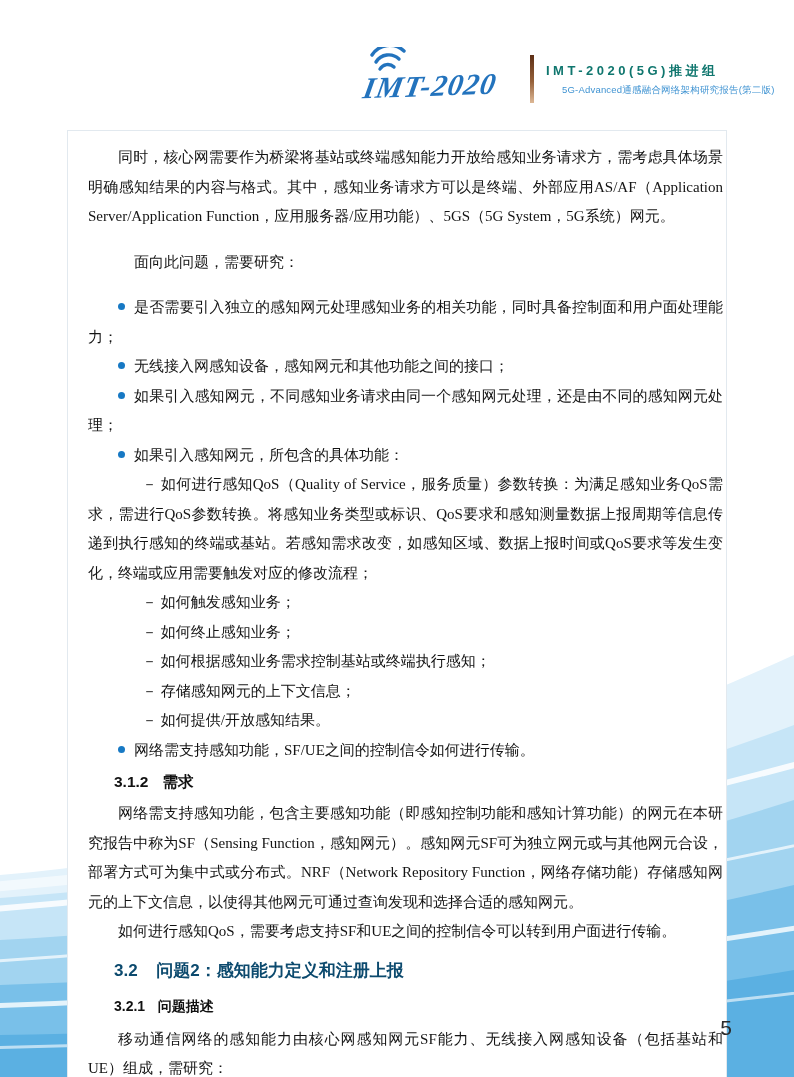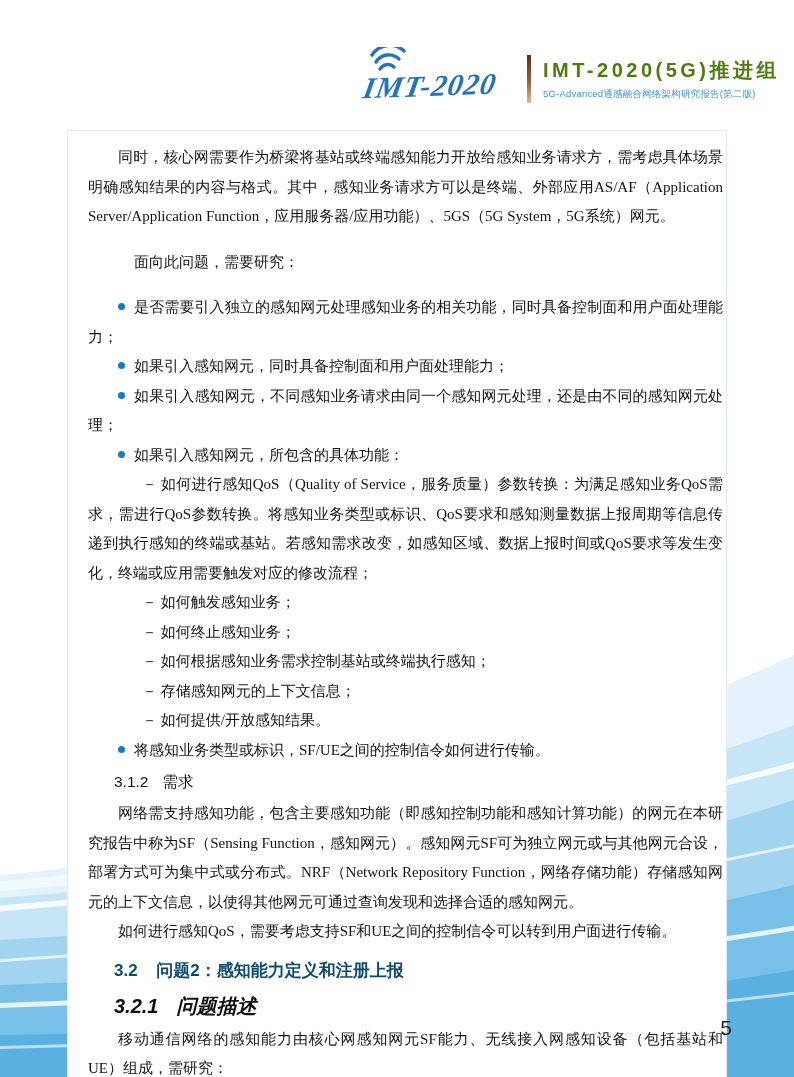--- a/index.html
+++ b/index.html
@@ -21,51 +21,51 @@
   }
   .logo-arcs{position:absolute;left:6px;top:0;}
   .hdr-sep{width:4px;height:48px;margin:0 12px 0 2px;
     background:linear-gradient(#5d2f16,#8a5632,#d8b astonish);
     background:linear-gradient(#5d2f16 0%,#96613a 55%,#dbb astonish 100%);
     background:linear-gradient(#5d2f16 0%,#96613a 55%,#ddb896 100%);
   }
   .hdr-text{display:flex;flex-direction:column;justify-content:center;}
   .hdr-title{
     font-family:"Liberation Sans", sans-serif;font-weight:bold;
-    font-size:20px;color:#4d7c0f;letter-spacing:3.5px;white-space:nowrap;
+    font-size:13px;color:#0f766e;letter-spacing:3.5px;white-space:nowrap;
   }
   .hdr-sub{
     font-family:"Liberation Sans", sans-serif;
-    font-size:9.5px;color:#3f93d2;margin-top:4px;letter-spacing:0.2px;white-space:nowrap;
+    font-size:9.5px;color:#3f93d2;margin-top:4px;letter-spacing:0.2px;white-space:nowrap;margin-left:16px;
   }
   
   .sheet{
     position:absolute;left:67px;top:130px;width:660px;z-index:2;
     background:#ffffff;border:1px solid #e2e9ef;box-sizing:border-box;
     padding:12px 3px 14px 3px;
   }
   .body-text{
     font-size:15px;line-height:29.5px;color:#141414;text-align:justify;padding-left:20px;
   }
   .para{margin:0;text-indent:2em;}
   .plain{margin:16px;text-indent:2em;}
   .bullet{margin:0;text-indent:2em;}
   .bullet .bdot{
     display:inline-block;width:7px;height:7px;border-radius:50%;
     background:#1779c4;margin-right:9px;vertical-align:2px;
   }
   .dash-item{margin:0;text-indent:3.6em;}
-  .h3{font-family:"Liberation Sans", sans-serif;font-weight:normal;color:#111;
+  .h3{font-family:"Liberation Sans", sans-serif;font-weight:bold;color:#111;
       font-size:15.5px;margin:6px 0 6px 26px;text-indent:0;line-height:22px;}
   .h3 .htitle{margin-left:0.9em;}
   .h2{font-family:"Liberation Sans", sans-serif;font-weight:bold;color:#0c4a6e;
       font-size:17px;margin:12px 0 12px 26px;text-indent:0;line-height:24px;}
   .h2 .htitle{margin-left:1.1em;}
   .h3b{font-family:"Liberation Sans", sans-serif;font-weight:bold;color:#111;
-      font-size:20px;margin:6px 0 8px 26px;text-indent:0;line-height:22px;font-style:italic;}
+      font-size:14px;margin:6px 0 8px 26px;text-indent:0;line-height:22px;}
   .h3b .htitle{margin-left:0.9em;}
   
   .page-num{
     position:absolute;right:62px;top:1016px;z-index:3;
     font-family:"Liberation Sans", sans-serif;font-size:21px;color:#2a2a2a;
   }
 </style>
 </head>
 <body>
 
@@ -99,32 +99,32 @@
     <span class="hdr-sub">5G-Advanced通感融合网络架构研究报告(第二版)</span>
   </div>
 </div>
 
 <div class="sheet body-text">
 
   <p class="para">同时，核心网需要作为桥梁将基站或终端感知能力开放给感知业务请求方，需考虑具体场景明确感知结果的内容与格式。其中，感知业务请求方可以是终端、外部应用AS/AF（Application Server/Application Function，应用服务器/应用功能）、5GS（5G System，5G系统）网元。</p>
   <p class="plain">面向此问题，需要研究：</p>
 
   <p class="bullet"><span class="bdot"></span><span>是否需要引入独立的感知网元处理感知业务的相关功能，同时具备控制面和用户面处理能力；</span></p>
-  <p class="bullet"><span class="bdot"></span><span>如果引入感知网元，同时具备控制面和用户面处理能力；</span></p>
+  <p class="bullet"><span class="bdot"></span><span>无线接入网感知设备，感知网元和其他功能之间的接口；</span></p>
   <p class="bullet"><span class="bdot"></span><span>如果引入感知网元，不同感知业务请求由同一个感知网元处理，还是由不同的感知网元处理；</span></p>
   <p class="bullet"><span class="bdot"></span><span>如果引入感知网元，所包含的具体功能：</span></p>
 
   <p class="dash-item">－ 如何进行感知QoS（Quality of Service，服务质量）参数转换：为满足感知业务QoS需求，需进行QoS参数转换。将感知业务类型或标识、QoS要求和感知测量数据上报周期等信息传递到执行感知的终端或基站。若感知需求改变，如感知区域、数据上报时间或QoS要求等发生变化，终端或应用需要触发对应的修改流程；</p>
   <p class="dash-item">－ 如何触发感知业务；</p>
   <p class="dash-item">－ 如何终止感知业务；</p>
   <p class="dash-item">－ 如何根据感知业务需求控制基站或终端执行感知；</p>
   <p class="dash-item">－ 存储感知网元的上下文信息；</p>
   <p class="dash-item">－ 如何提供/开放感知结果。</p>
 
-  <p class="bullet"><span class="bdot"></span><span>将感知业务类型或标识，SF/UE之间的控制信令如何进行传输。</span></p>
+  <p class="bullet"><span class="bdot"></span><span>网络需支持感知功能，SF/UE之间的控制信令如何进行传输。</span></p>
 
   <p class="h3"><span>3.1.2</span><span class="htitle">需求</span></p>
 
   <p class="para">网络需支持感知功能，包含主要感知功能（即感知控制功能和感知计算功能）的网元在本研究报告中称为SF（Sensing Function，感知网元）。感知网元SF可为独立网元或与其他网元合设，部署方式可为集中式或分布式。NRF（Network Repository Function，网络存储功能）存储感知网元的上下文信息，以使得其他网元可通过查询发现和选择合适的感知网元。</p>
   <p class="para">如何进行感知QoS，需要考虑支持SF和UE之间的控制信令可以转到用户面进行传输。</p>
 
   <p class="h2"><span>3.2</span><span class="htitle">问题2：感知能力定义和注册上报</span></p>
 
   <p class="h3b"><span>3.2.1</span><span class="htitle">问题描述</span></p>
 

